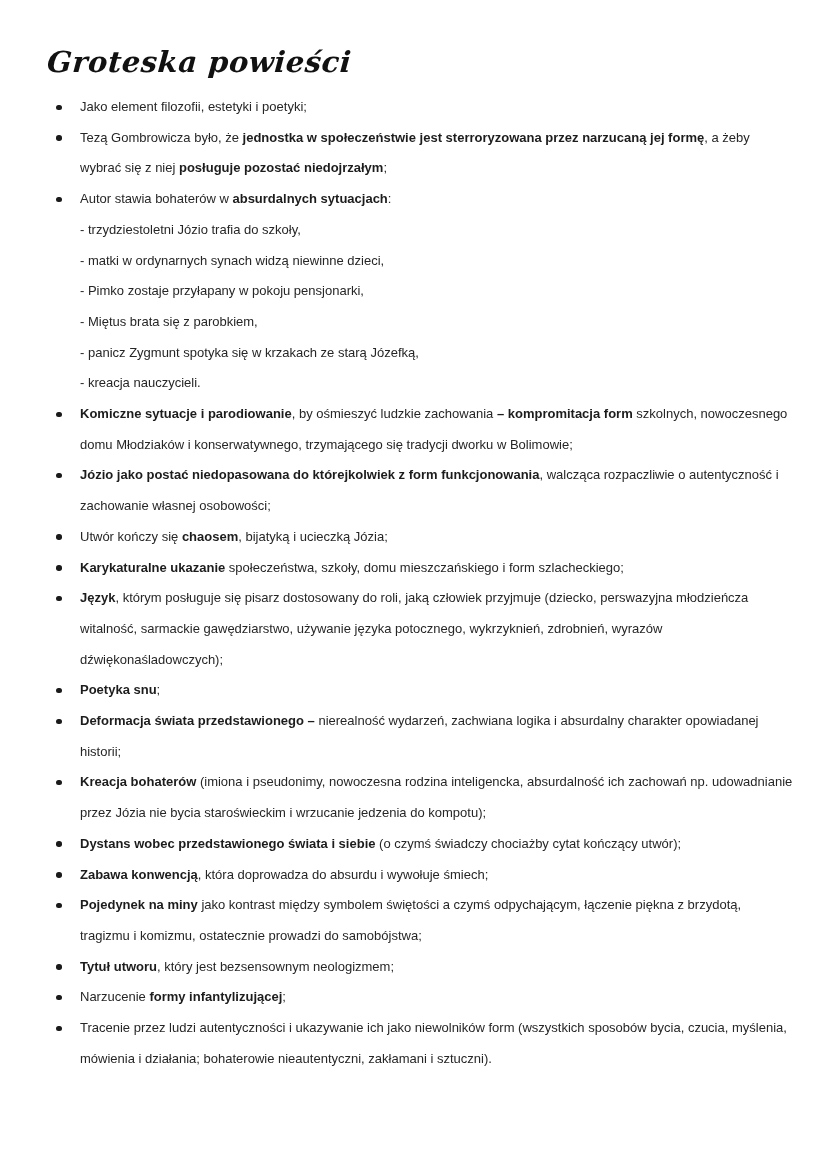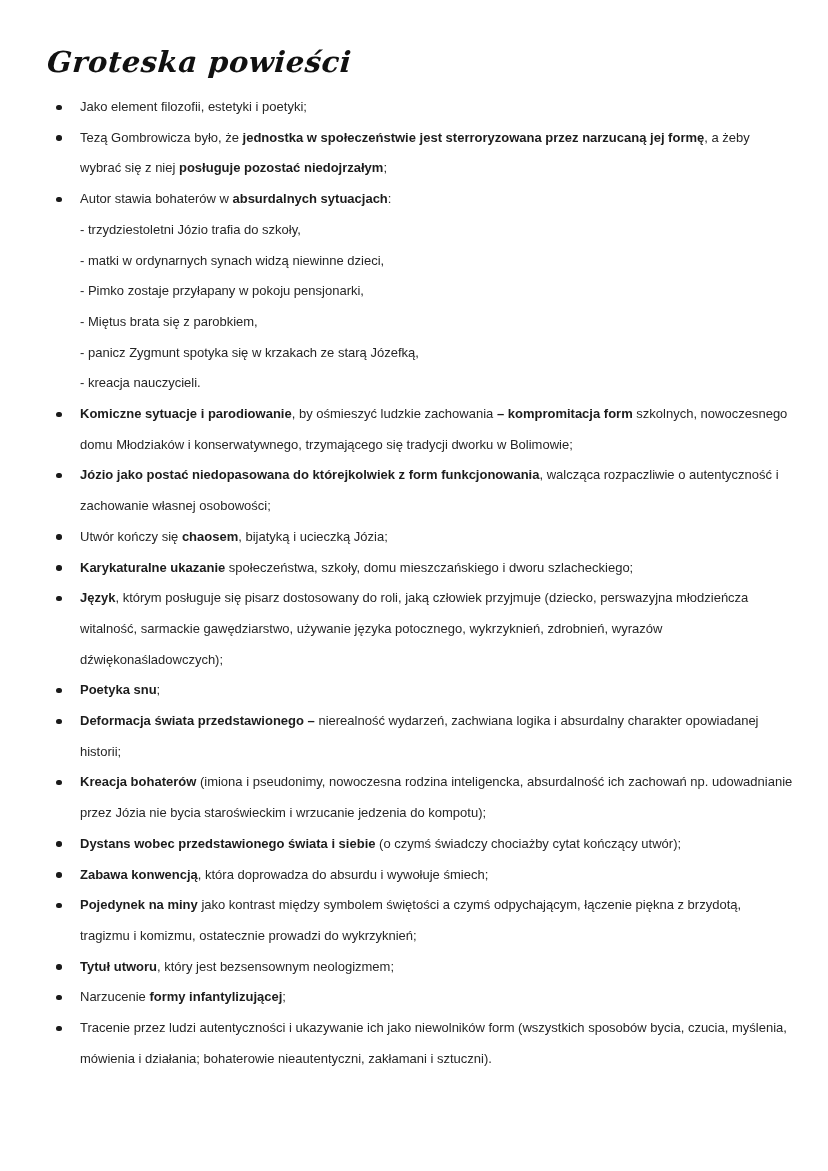--- a/index.html
+++ b/index.html
@@ -64,25 +64,25 @@
 
 <div class="page">
   <h1 class="title">Groteska powieści</h1>
   <ul class="notes">
       <li><span class="marker"></span><span><span>Jako element filozofii, estetyki i poetyki;</span></span></li>
       <li><span class="marker"></span><span><span>Tezą Gombrowicza było, że </span><span class="b">jednostka w społeczeństwie jest sterroryzowana przez narzucaną jej formę</span><span>, a żeby wybrać się z niej </span><span class="b">posługuje pozostać niedojrzałym</span><span>;</span></span></li>
       <li><span class="marker"></span><span><span>Autor stawia bohaterów w </span><span class="b">absurdalnych sytuacjach</span><span>:</span></span><div class="subline">- trzydziestoletni Józio trafia do szkoły,</div><div class="subline">- matki w ordynarnych synach widzą niewinne dzieci,</div><div class="subline">- Pimko zostaje przyłapany w pokoju pensjonarki,</div><div class="subline">- Miętus brata się z parobkiem,</div><div class="subline">- panicz Zygmunt spotyka się w krzakach ze starą Józefką,</div><div class="subline">- kreacja nauczycieli.</div></li>
       <li><span class="marker"></span><span><span class="b">Komiczne sytuacje i parodiowanie</span><span>, by ośmieszyć ludzkie zachowania </span><span class="b">– kompromitacja form</span><span> szkolnych, nowoczesnego domu Młodziaków i konserwatywnego, trzymającego się tradycji dworku w Bolimowie;</span></span></li>
       <li><span class="marker"></span><span><span class="b">Józio jako postać niedopasowana do którejkolwiek z form funkcjonowania</span><span>, walcząca rozpaczliwie o autentyczność i zachowanie własnej osobowości;</span></span></li>
       <li><span class="marker"></span><span><span>Utwór kończy się </span><span class="b">chaosem</span><span>, bijatyką i ucieczką Józia;</span></span></li>
-      <li><span class="marker"></span><span><span class="b">Karykaturalne ukazanie</span><span> społeczeństwa, szkoły, domu mieszczańskiego i dworu szlacheckiego;</span></span></li>
+      <li><span class="marker"></span><span><span class="b">Karykaturalne ukazanie</span><span> społeczeństwa, szkoły, domu mieszczańskiego i form szlacheckiego;</span></span></li>
       <li><span class="marker"></span><span><span class="b">Język</span><span>, którym posługuje się pisarz dostosowany do roli, jaką człowiek przyjmuje (dziecko, perswazyjna młodzieńcza witalność, sarmackie gawędziarstwo, używanie języka potocznego, wykrzyknień, zdrobnień, wyrazów dźwiękonaśladowczych);</span></span></li>
       <li><span class="marker"></span><span><span class="b">Poetyka snu</span><span>;</span></span></li>
       <li><span class="marker"></span><span><span class="b">Deformacja świata przedstawionego –</span><span> nierealność wydarzeń, zachwiana logika i absurdalny charakter opowiadanej historii;</span></span></li>
       <li><span class="marker"></span><span><span class="b">Kreacja bohaterów</span><span> (imiona i pseudonimy, nowoczesna rodzina inteligencka, absurdalność ich zachowań np. udowadnianie przez Józia nie bycia staroświeckim i wrzucanie jedzenia do kompotu);</span></span></li>
       <li><span class="marker"></span><span><span class="b">Dystans wobec przedstawionego świata i siebie</span><span> (o czymś świadczy chociażby cytat kończący utwór);</span></span></li>
       <li><span class="marker"></span><span><span class="b">Zabawa konwencją</span><span>, która doprowadza do absurdu i wywołuje śmiech;</span></span></li>
-      <li><span class="marker"></span><span><span class="b">Pojedynek na miny</span><span> jako kontrast między symbolem świętości a czymś odpychającym, łączenie piękna z brzydotą, tragizmu i komizmu, ostatecznie prowadzi do wykrzyknień;</span></span></li>
+      <li><span class="marker"></span><span><span class="b">Pojedynek na miny</span><span> jako kontrast między symbolem świętości a czymś odpychającym, łączenie piękna z brzydotą, tragizmu i komizmu, ostatecznie prowadzi do samobójstwa;</span></span></li>
       <li><span class="marker"></span><span><span class="b">Tytuł utworu</span><span>, który jest bezsensownym neologizmem;</span></span></li>
       <li><span class="marker"></span><span><span>Narzucenie </span><span class="b">formy infantylizującej</span><span>;</span></span></li>
       <li><span class="marker"></span><span><span>Tracenie przez ludzi autentyczności i ukazywanie ich jako niewolników form (wszystkich sposobów bycia, czucia, myślenia, mówienia i działania; bohaterowie nieautentyczni, zakłamani i sztuczni).</span></span></li>
     </ul>
 </div>
 
 </body></html>

